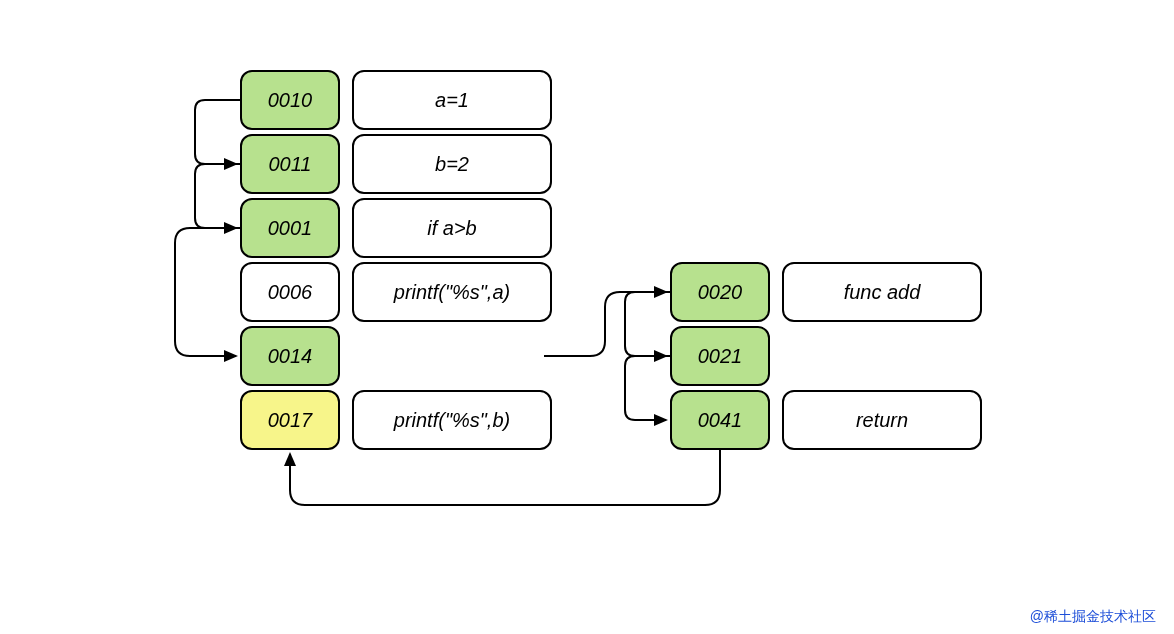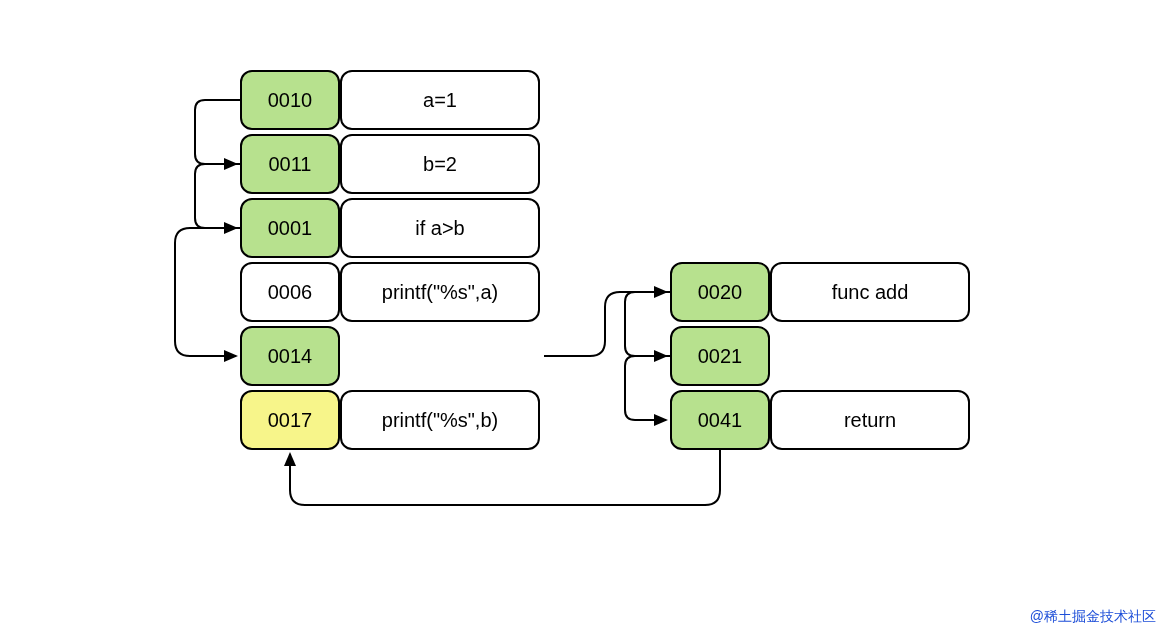--- a/index.html
+++ b/index.html
@@ -8,20 +8,21 @@
     width: 1174px;
     height: 634px;
     background: #fff;
     font-family: "Comic Sans MS", "Segoe Script", cursive, sans-serif;
     position: relative;
   }
   .row {
     position: absolute;
     display: flex;
     height: 60px;
+    font-style: italic;
   }
   .addr {
     width: 100px;
     height: 60px;
     border: 2px solid #000;
     border-radius: 12px;
     display: flex;
     align-items: center;
     justify-content: center;
     font-size: 20px;
@@ -32,21 +33,21 @@
   .instr {
     width: 200px;
     height: 60px;
     border: 2px solid #000;
     border-radius: 12px;
     display: flex;
     align-items: center;
     justify-content: center;
     font-size: 20px;
     background: #fff;
-    margin-left: 0;
+    margin-left: 12px;
   }
   .watermark {
     position: absolute;
     right: 18px;
     bottom: 8px;
     font-family: sans-serif;
     font-size: 14px;
     color: #1d4ed8;
   }
   svg.arrows {

